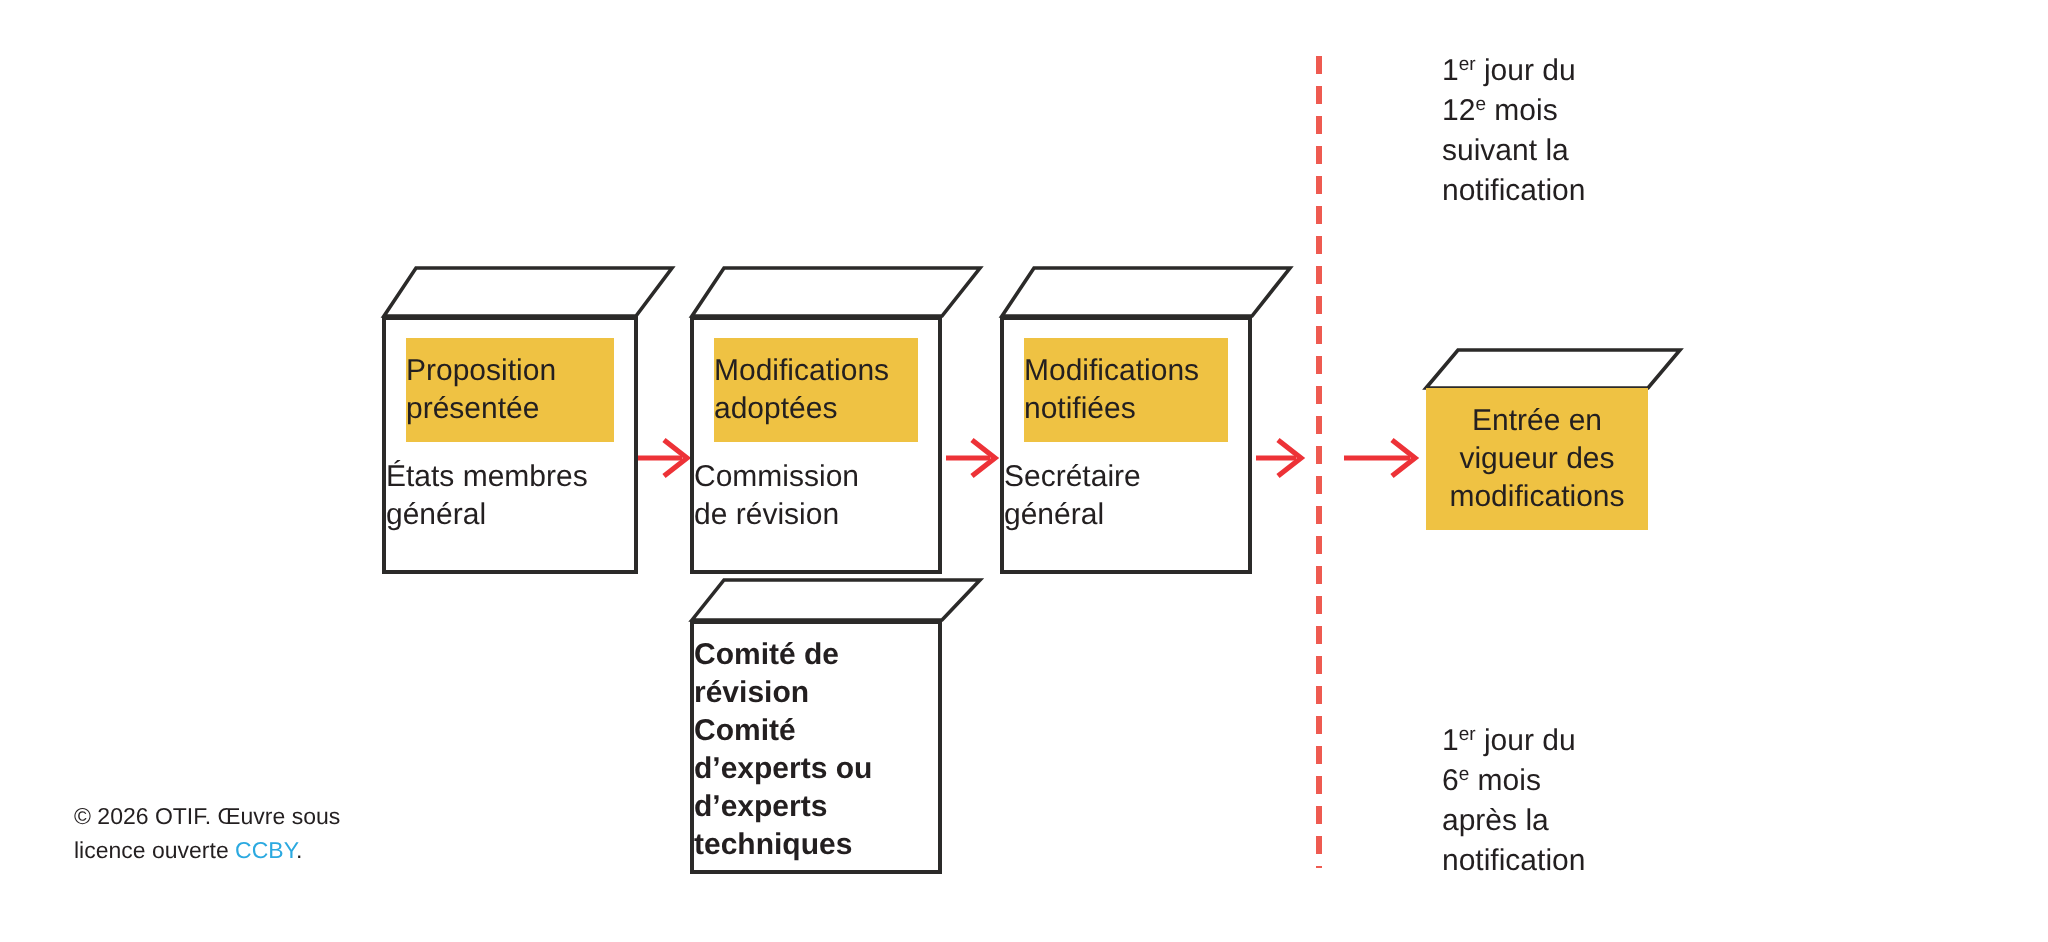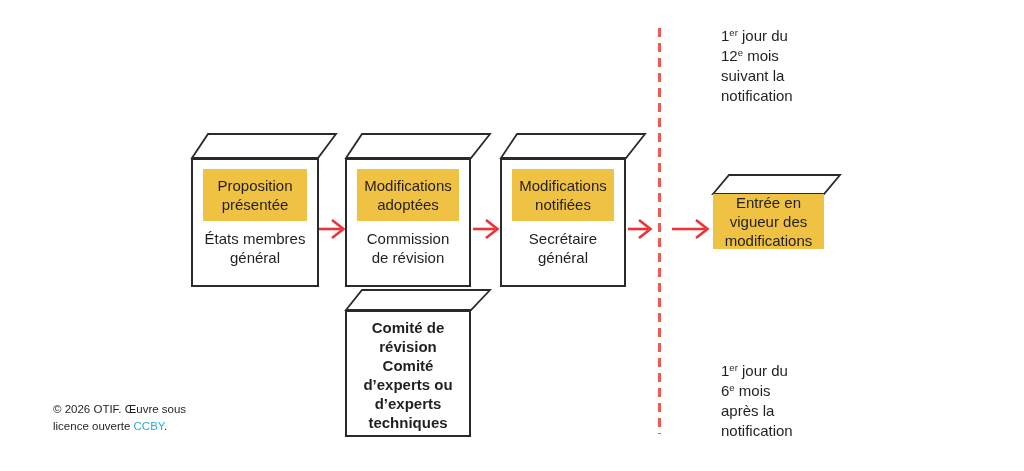--- a/index.html
+++ b/index.html
@@ -10,36 +10,36 @@
   .canvas{
     position:relative;width:1024px;height:471px;background:#ffffff;
     font-family:"Liberation Sans", sans-serif;color:var(--text);overflow:hidden;
   }
   svg.layer{position:absolute;left:0;top:0;width:1024px;height:471px;}
   .face{fill:#ffffff;stroke:var(--border);stroke-width:1.8;stroke-linejoin:miter;}
   .dashline{stroke:var(--dash-red);stroke-width:3;stroke-dasharray:9 6;fill:none;}
   .arrow line,.arrow polyline{stroke:var(--red);stroke-width:2.6;fill:none;stroke-linejoin:miter;stroke-linecap:butt;}
   .box{
     position:absolute;background:#fff;border:2px solid var(--border);box-sizing:border-box;
-    text-align:center;font-size:15px;line-height:19px;
+    text-align:left;font-size:15px;line-height:19px;
   }
   .box .hdr{
     background:var(--yellow);margin:9px 10px 0;min-height:52px;
     display:flex;flex-direction:column;justify-content:center;
   }
   .box .body{margin-top:8px;}
   #box-comite{padding-top:6px;}
   #box-entree{
     position:absolute;background:var(--yellow);border:none;box-sizing:border-box;
     text-align:center;font-size:15px;line-height:19px;
     display:flex;flex-direction:column;justify-content:center;padding:0 3px;
   }
   .milestone{position:absolute;font-size:15px;line-height:20px;}
   sup.ord{font-size:9.5px;line-height:0;vertical-align:5px;margin-top:21px;}
-  .footer{position:absolute;left:37px;top:401px;font-size:11.5px;line-height:17px;color:var(--text);margin-left:16px;}
+  .footer{position:absolute;left:37px;top:401px;font-size:11.5px;line-height:17px;color:var(--text);}
   .link{color:var(--link-blue);cursor:pointer;}
 </style>
 </head>
 <body>
 
 <div class="canvas">
 
   <svg class="layer" viewBox="0 0 1024 471">
 
     <polygon class="face" points="192,158 208,134 336,134 318,158"></polygon>
@@ -94,21 +94,21 @@
     <div class="hdr">
       <div>Modifications</div>
       <div>notifiées</div>
     </div>
     <div class="body">
       <div>Secrétaire</div>
       <div>général</div>
     </div>
   </div>
 
-  <div id="box-entree" style="left:713px;top:194px;width:111px;height:55px;">
+  <div id="box-entree" style="left:713px;top:194px;width:111px;height:71px;">
     <div>Entrée en</div>
     <div>vigueur des</div>
     <div>modifications</div>
   </div>
 
   <div class="box" id="box-comite" style="left:345px;top:310px;width:126px;height:127px;font-weight:bold;">
     <div>Comité de</div>
     <div>révision</div>
     <div>Comité</div>
     <div>d’experts ou</div>

